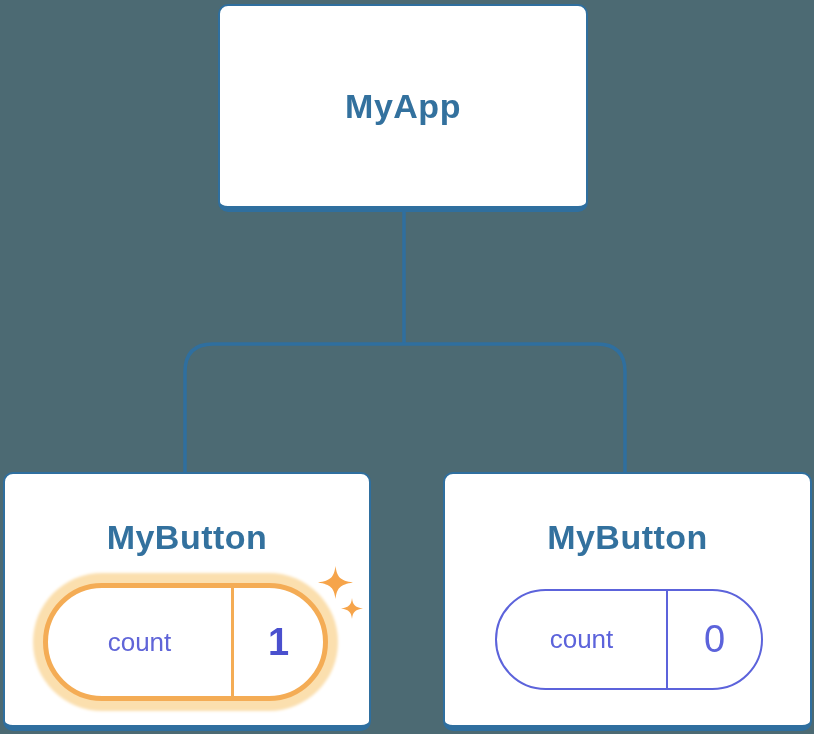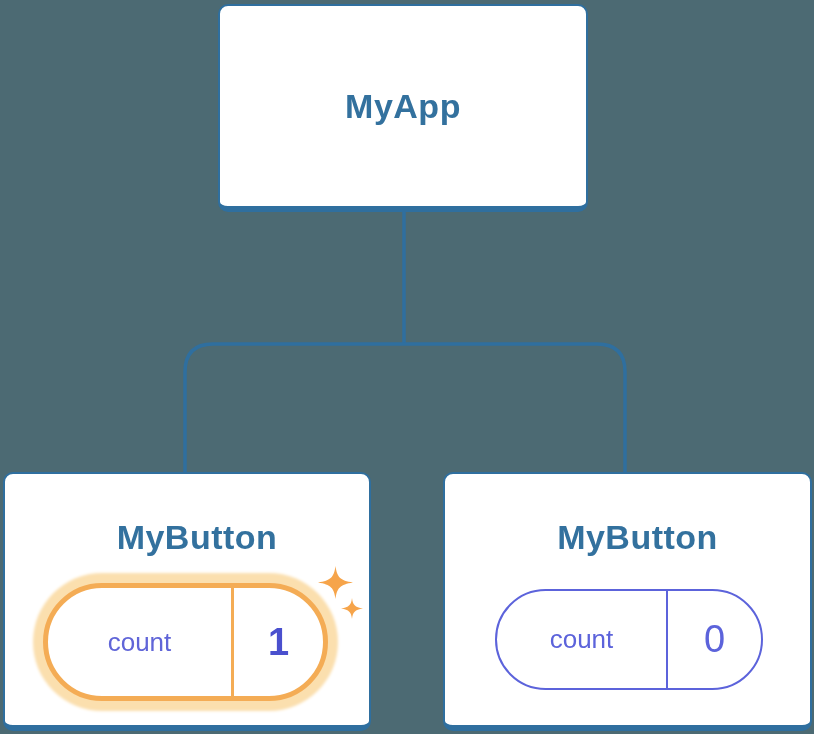--- a/index.html
+++ b/index.html
@@ -26,21 +26,21 @@
   }
   .card-child-left  { left: 3px;   top: 472px; width: 368px; height: 259px; }
   .card-child-right { left: 443px; top: 472px; width: 369px; height: 259px; }
   .card-title {
     color: var(--title-text, #33719E);
     font-size: 34px;
     font-weight: 700;
     letter-spacing: 0.5px;
   }
   .child-title {
-    position: absolute; left: 10px; top: 42px; width: 100%;
+    position: absolute; left: 0; top: 42px; width: 100%;
     text-align: center; line-height: 42px;
   }
   .state-pill {
     position: absolute;
     display: flex;
     background: #FFFFFF;
     box-sizing: border-box;
     border-radius: 999px;
   }
   .pill-highlight {

